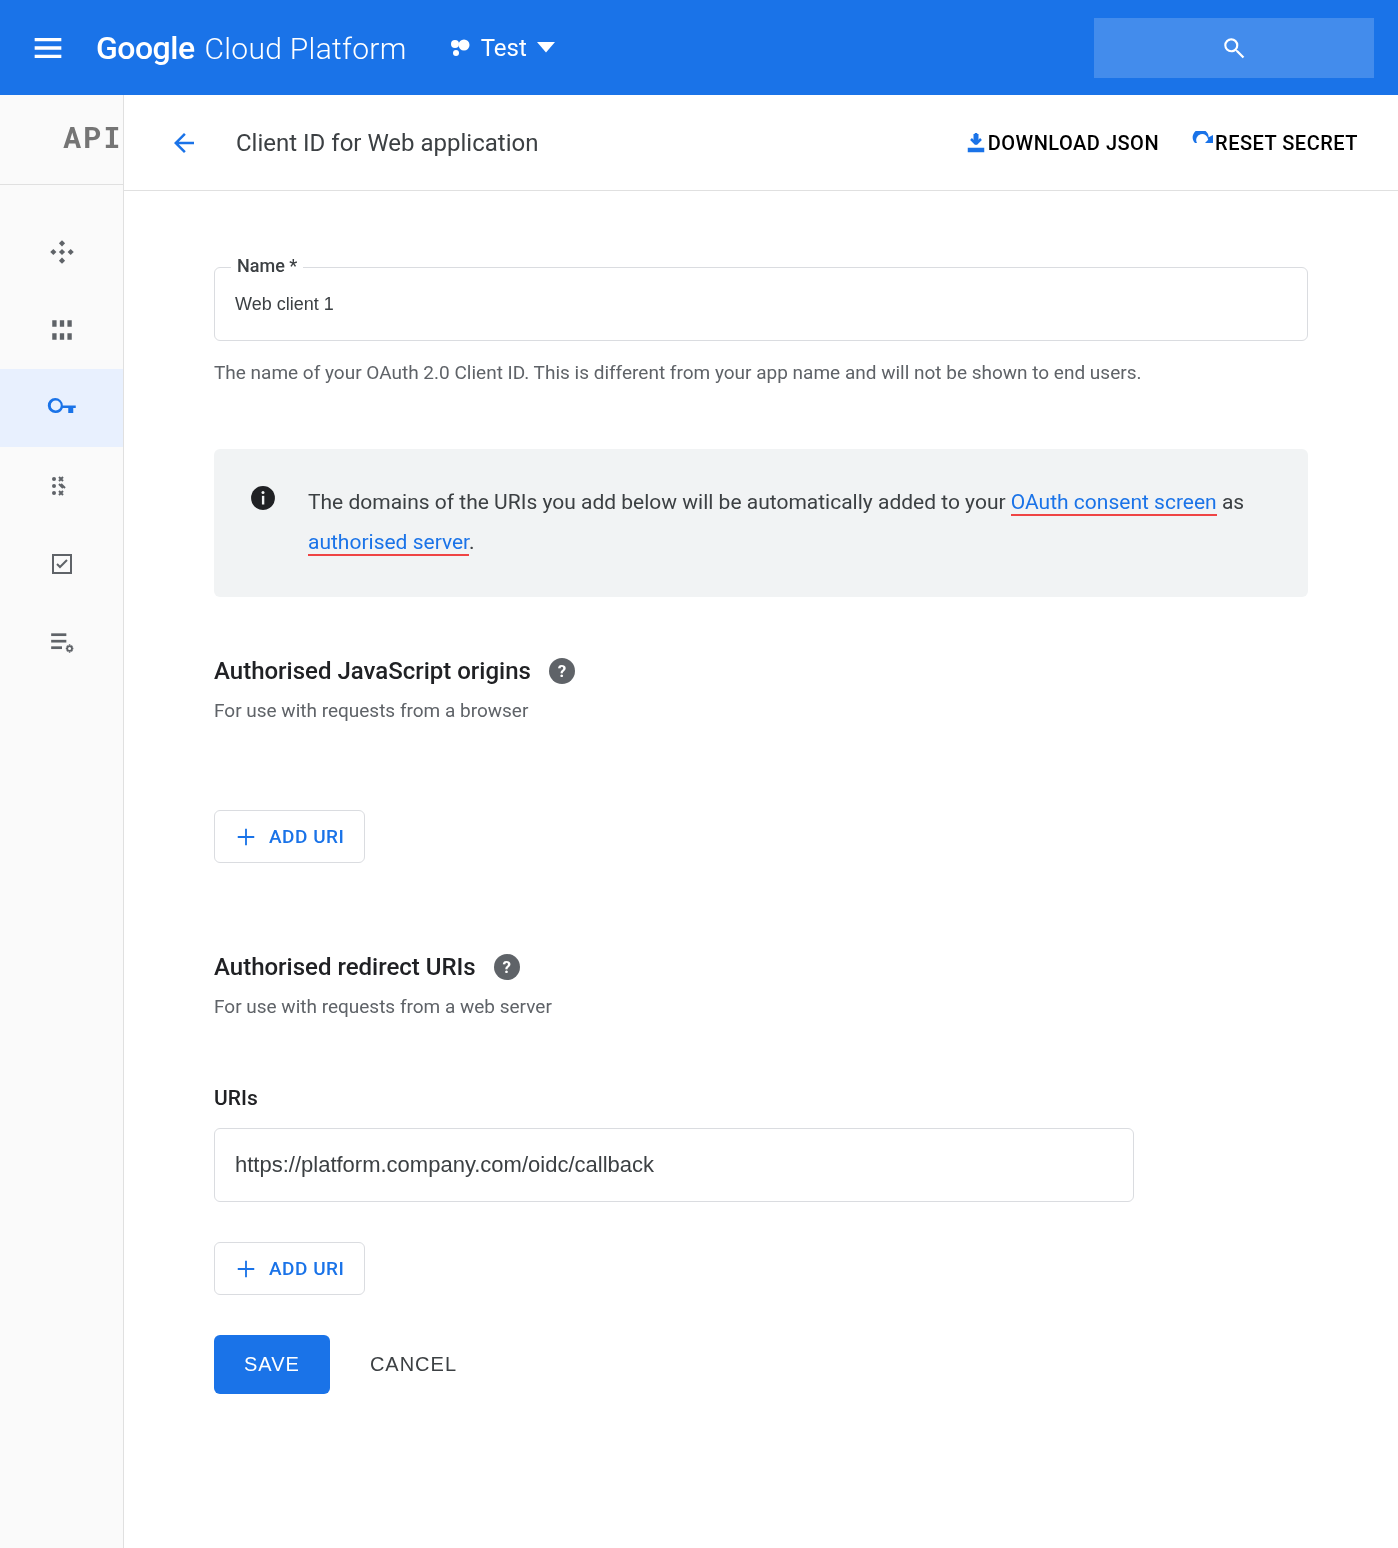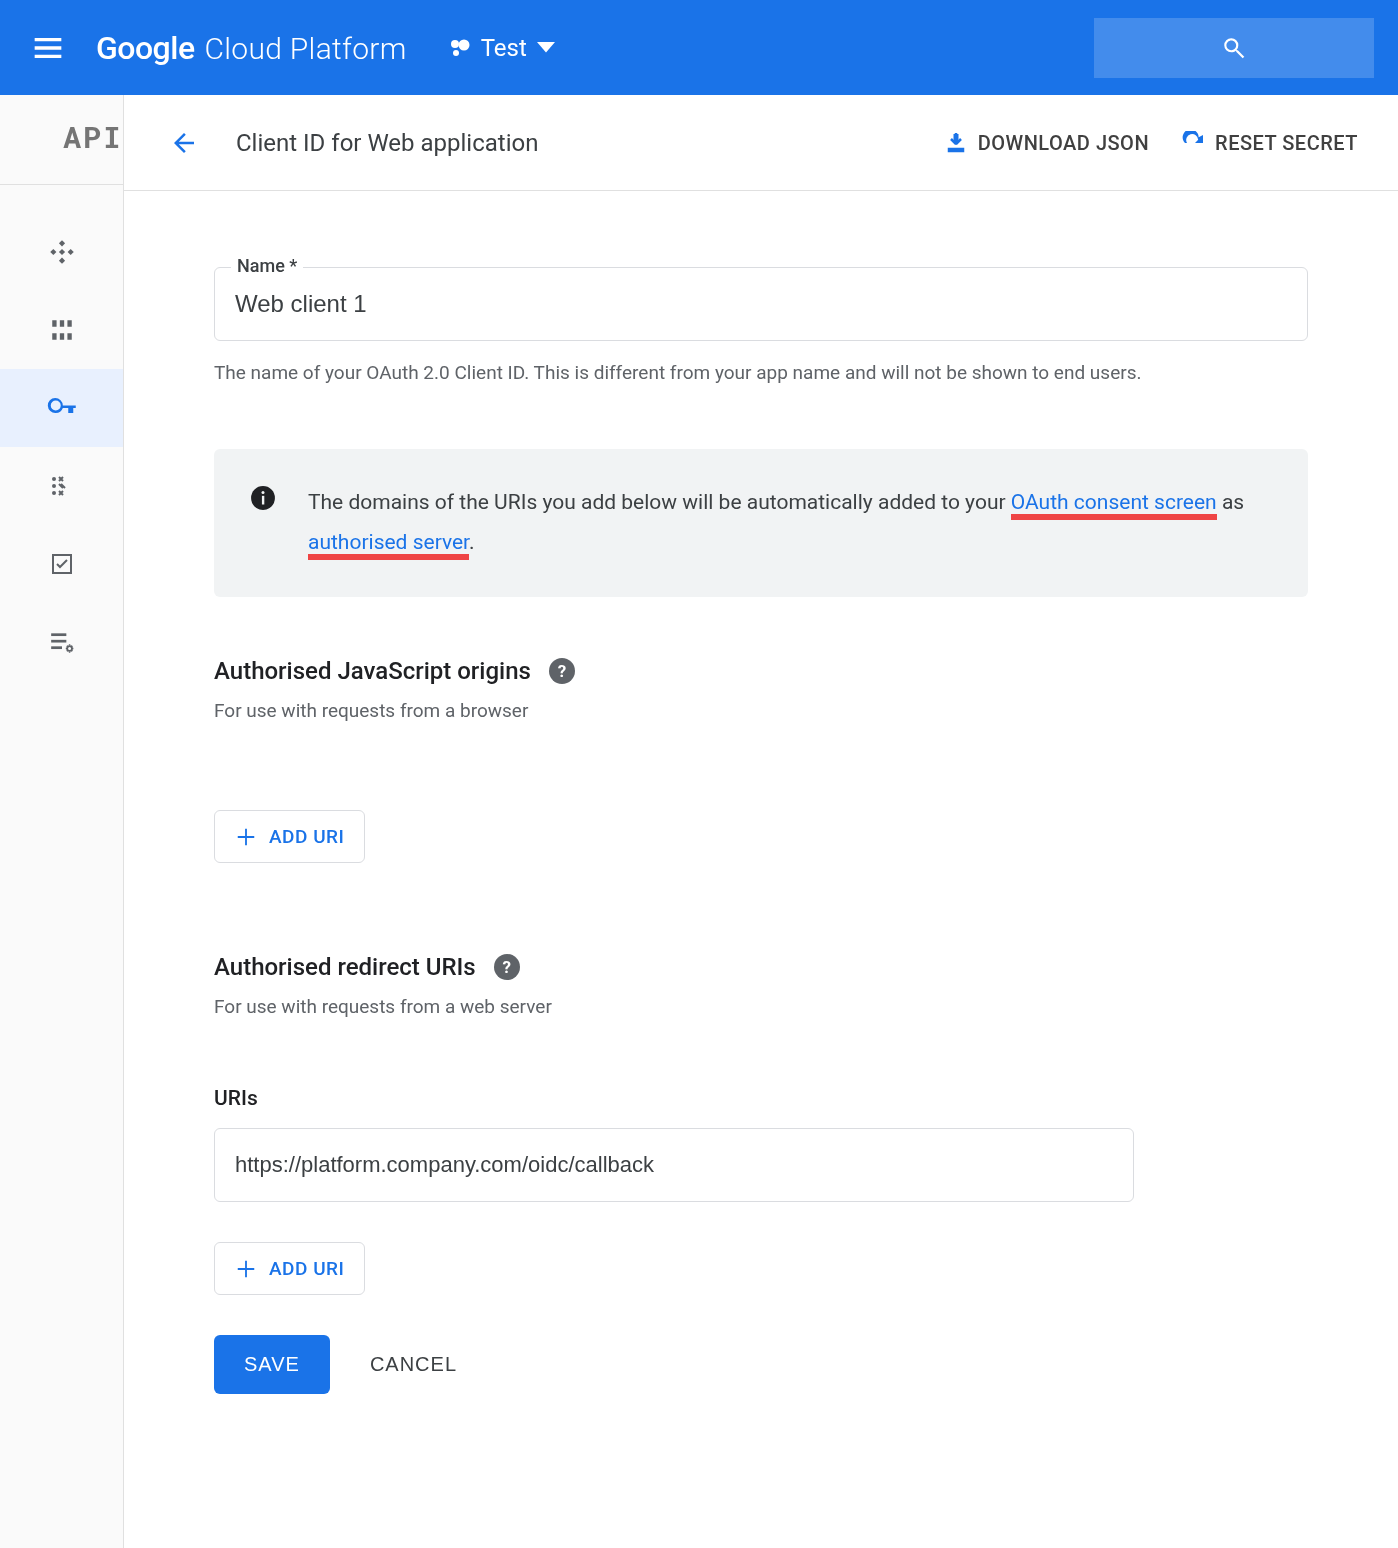--- a/index.html
+++ b/index.html
@@ -109,22 +109,22 @@
   }
   .page-title {
     font-size: 24px;
     font-weight: 400;
     color: #3c4043;
     flex: 1;
   }
   .action-link {
     display: flex;
     align-items: center;
-    gap: 10px;
-    color: #404040;
+    gap: 0;
+    color: #000000;
     font-size: 20px;
     font-weight: 500;
     letter-spacing: 0.5px;
     cursor: pointer;
   }
   
   .form-area {
     padding: 76px 90px 60px 90px;
     max-width: 1300px;
   }
@@ -138,21 +138,21 @@
     font-size: 18px;
     font-weight: 500;
     color: #3c4043;
   }
   .text-input {
     width: 100%;
     height: 74px;
     border: 1px solid #dadce0;
     border-radius: 6px;
     padding: 0 20px;
-    font-size: 24px;
+    font-size: 18px;
     color: #3c4043;
     outline: none;
   }
   .helper-text {
     font-size: 19px;
     color: #5f6368;
     line-height: 1.7;
     margin-top: 14px;
   }
   .info-banner {
@@ -169,21 +169,21 @@
     margin-top: 2px;
   }
   .info-text {
     font-size: 21px;
     color: #3c4043;
     line-height: 1.9;
   }
   .info-text a {
     color: #1a73e8;
     text-decoration: none;
-    border-bottom: 6px solid #ef4444;
+    border-bottom: 2px solid #ef4444;
   }
   .section-title {
     display: flex;
     align-items: center;
     gap: 18px;
     margin-bottom: 14px;
   }
   .section-title h3 {
     font-size: 24px;
     font-weight: 500;

